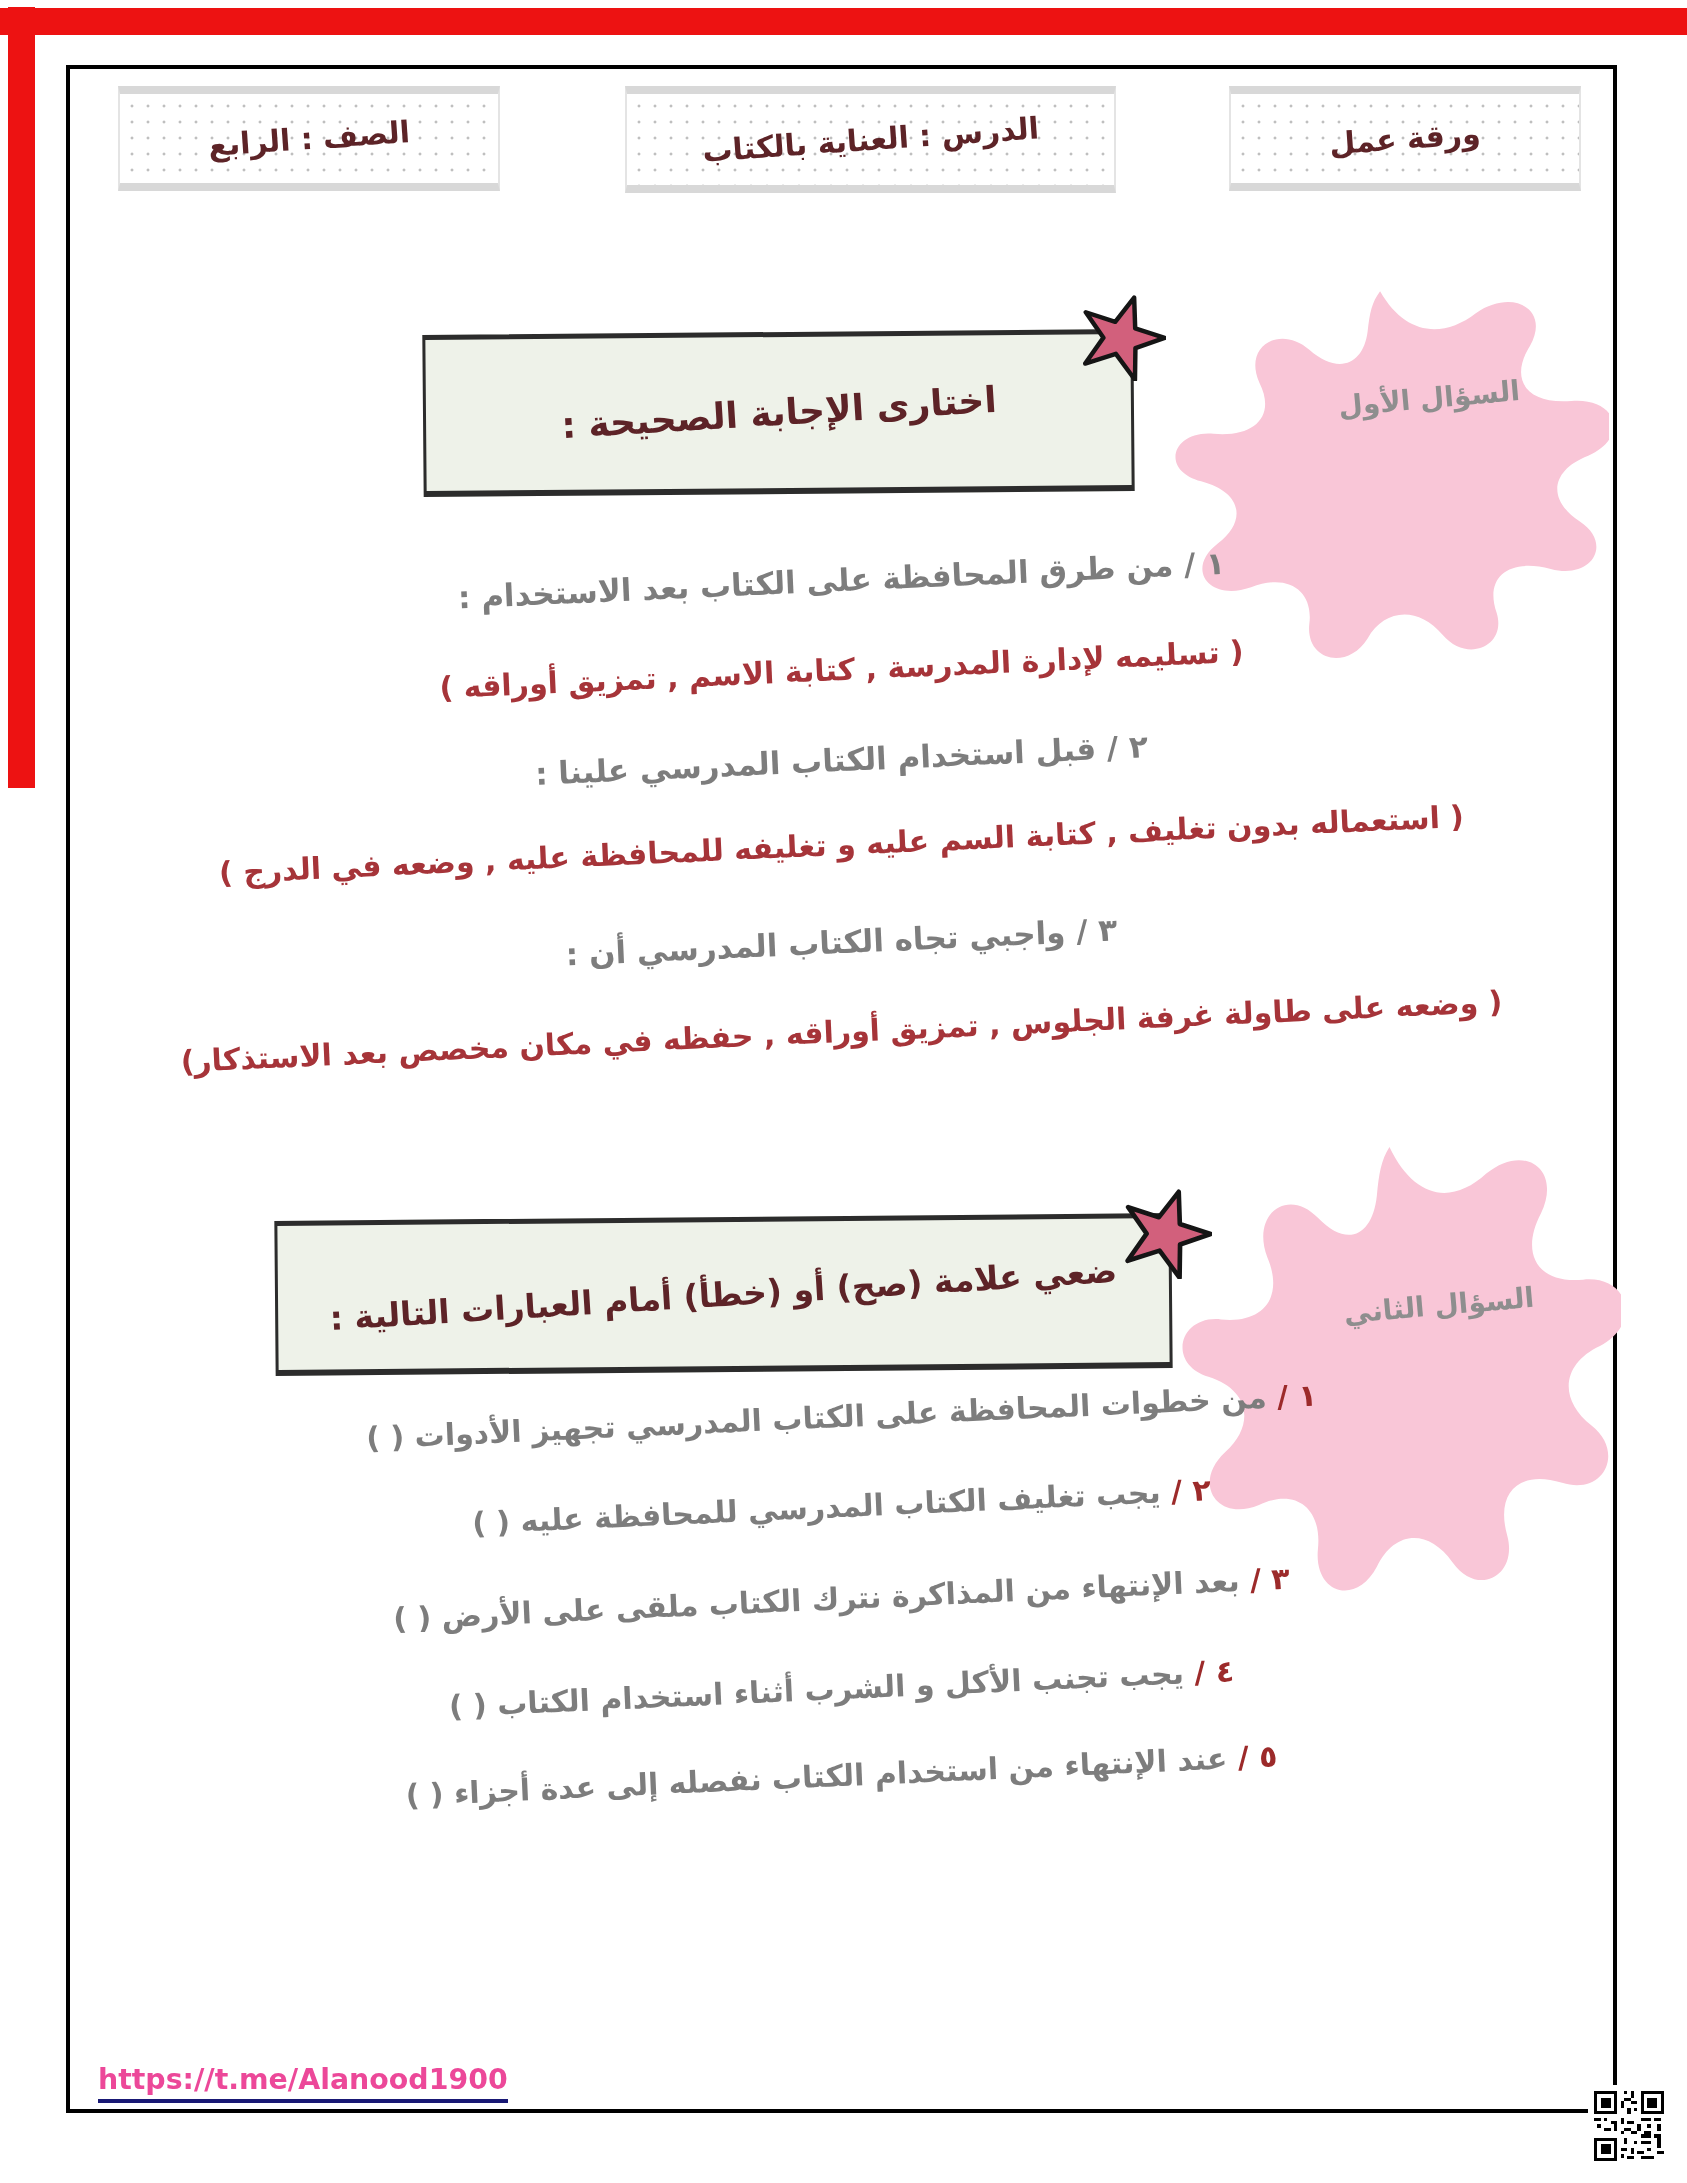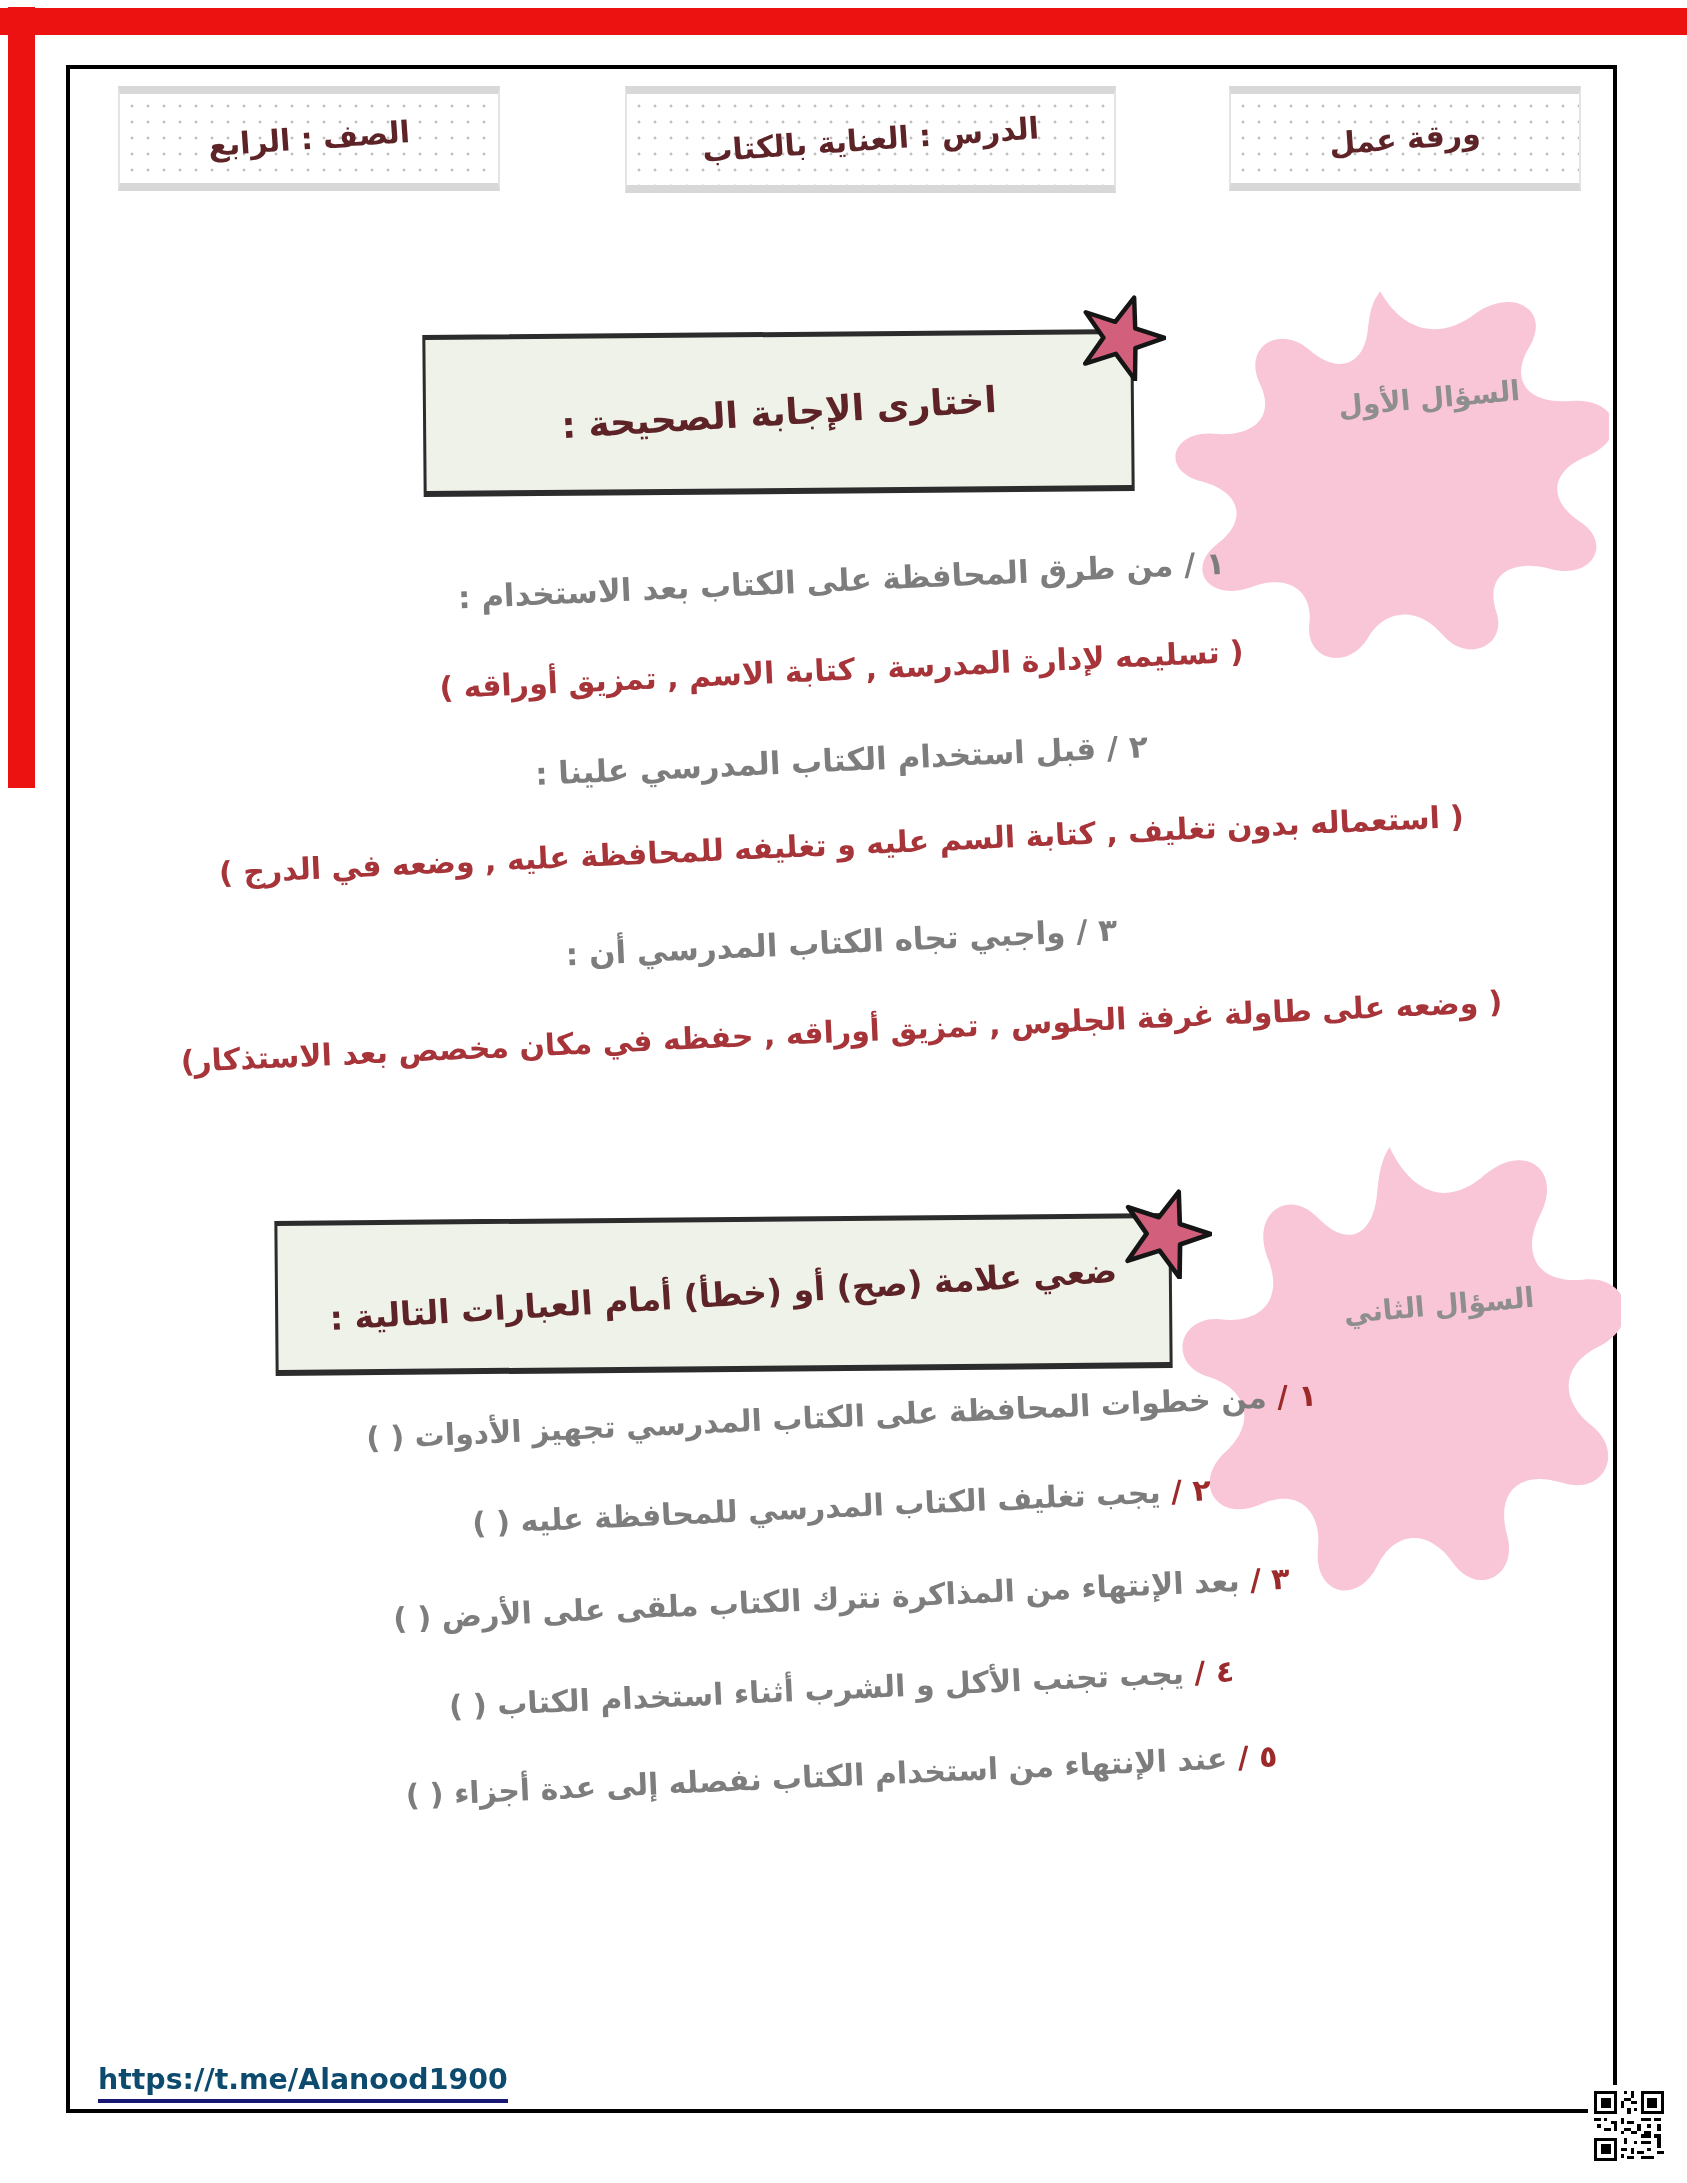--- a/index.html
+++ b/index.html
@@ -38,21 +38,21 @@
   
   .line{position:absolute;left:66px;width:1551px;text-align:center;font-weight:bold;
         font-size:31px;white-space:nowrap;transform:rotate(-2.6deg);direction:rtl;}
   .q{color:#7d7d7d;}
   .a{color:#a63439;font-size:30px;}
   .stmt{position:absolute;left:66px;width:1551px;text-align:center;font-weight:bold;
         font-size:30px;white-space:nowrap;transform:rotate(-2.6deg);direction:rtl;color:#7d7d7d;}
   .stmt .num{color:#9c2a2a;}
   
   #footer-link{position:absolute;left:98px;top:2063px;direction:ltr;
-               color:#0c4a6e;font-weight:bold;font-size:28.4px;text-decoration:none;
+               color:#ec4899;font-weight:bold;font-size:28.4px;text-decoration:none;
                border-bottom:4px solid #191975;padding-bottom:2.6px;}
   #qr{position:absolute;left:1588px;top:2085px;width:81px;height:81px;background:#fff;
       padding:0;display:flex;align-items:center;justify-content:center;}
 </style>
 </head>
 <body>
 
 <div id="page">
 
   <div id="redbar-top" class="redbar"></div>

